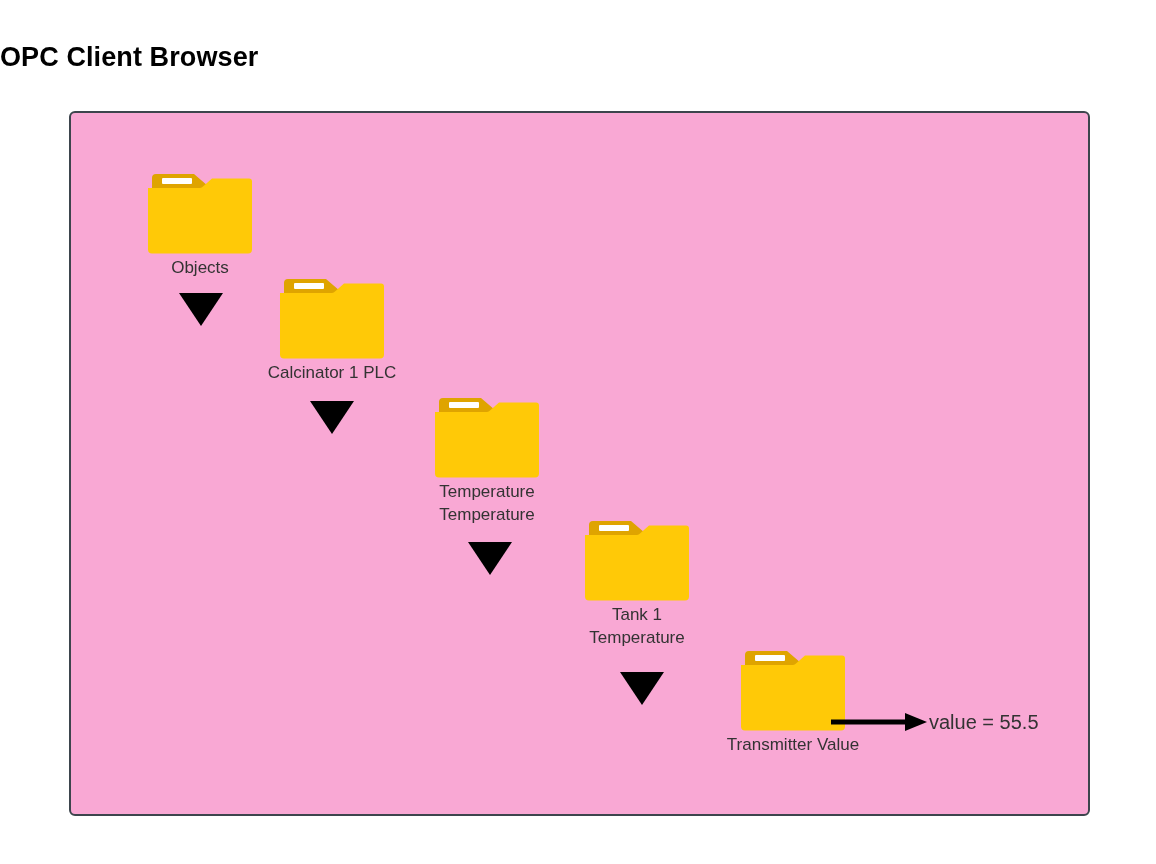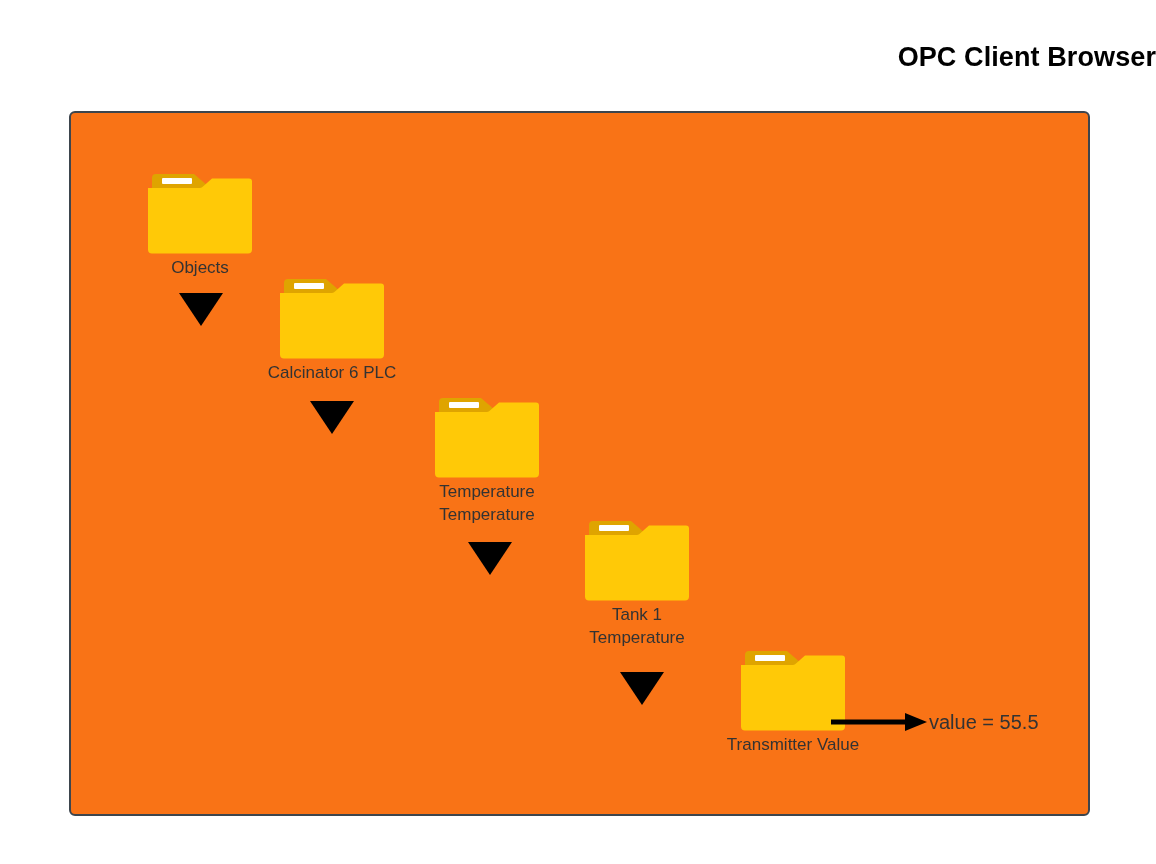--- a/index.html
+++ b/index.html
@@ -12,36 +12,36 @@
     height: 864px;
     font-family: "Liberation Sans", sans-serif;
     position: relative;
     overflow: hidden;
   }
   #page-title {
     position: absolute;
     left: 0;
     top: 42px;
     width: 1156px;
-    text-align: right;
+    text-align: left;
     font-size: 27px;
     font-weight: bold;
     color: #000000;
     letter-spacing: 0.1px;
   }
   #canvas-frame {
     position: absolute;
     left: 69px;
     top: 111px;
     width: 1021px;
     height: 705px;
     border: 2px solid #3d454d;
     border-radius: 6px;
     box-sizing: border-box;
-    background: #f97316;
+    background: #f9a8d4;
   }
   .node {
     position: absolute;
   }
   .folder {
     position: relative;
     display: block;
   }
   .folder-svg {
     display: block;
@@ -97,21 +97,21 @@
 
   <div class="node" style="left:209px; top:162px; width:104px;">
     <span class="folder">
       <svg class="folder-svg" width="104" height="84" viewBox="0 0 104 84" xmlns="http://www.w3.org/2000/svg">
         <path d="M4 4 h42 l14 12 h40 a4 4 0 0 1 4 4 v56 a4 4 0 0 1 -4 4 h-92 a4 4 0 0 1 -4 -4 v-68 a4 4 0 0 1 4 -4 z" fill="#DFA400"></path>
         <path d="M0 18 h52 a4 4 0 0 0 3 -1.5 l9 -8 h37 a3 3 0 0 1 3 3 v68 a4 4 0 0 1 -4 4 h-96 a4 4 0 0 1 -4 -4 z" fill="#FFC907"></path>
         <rect x="14" y="8" width="30" height="6" rx="1" fill="#ffffff"></rect>
       </svg>
     </span>
     <span class="node-label" style="top:86px;">
-      <span>Calcinator 6 PLC</span>
+      <span>Calcinator 1 PLC</span>
     </span>
   </div>
   <div class="tri" style="left:239px; top:288px;"></div>
 
   <div class="node" style="left:364px; top:281px; width:104px;">
     <span class="folder">
       <svg class="folder-svg" width="104" height="84" viewBox="0 0 104 84" xmlns="http://www.w3.org/2000/svg">
         <path d="M4 4 h42 l14 12 h40 a4 4 0 0 1 4 4 v56 a4 4 0 0 1 -4 4 h-92 a4 4 0 0 1 -4 -4 v-68 a4 4 0 0 1 4 -4 z" fill="#DFA400"></path>
         <path d="M0 18 h52 a4 4 0 0 0 3 -1.5 l9 -8 h37 a3 3 0 0 1 3 3 v68 a4 4 0 0 1 -4 4 h-96 a4 4 0 0 1 -4 -4 z" fill="#FFC907"></path>
         <rect x="14" y="8" width="30" height="6" rx="1" fill="#ffffff"></rect>

